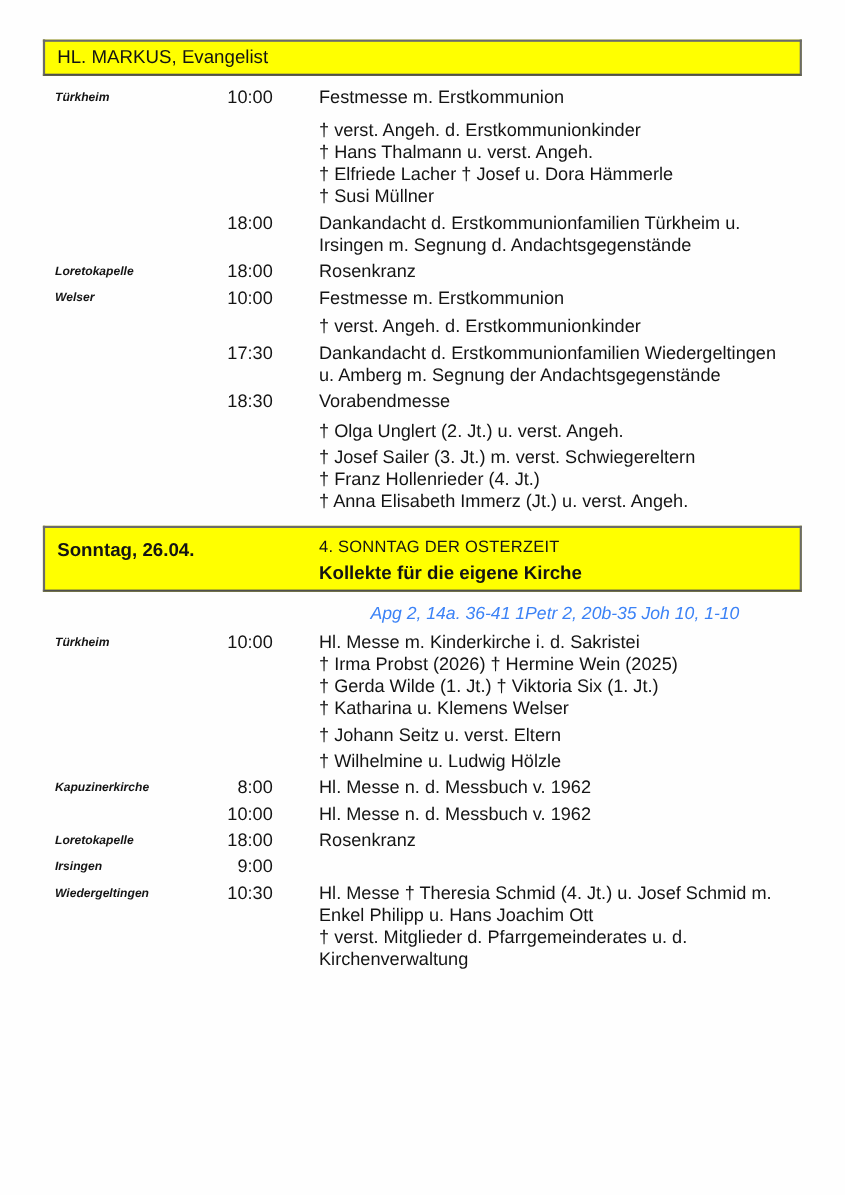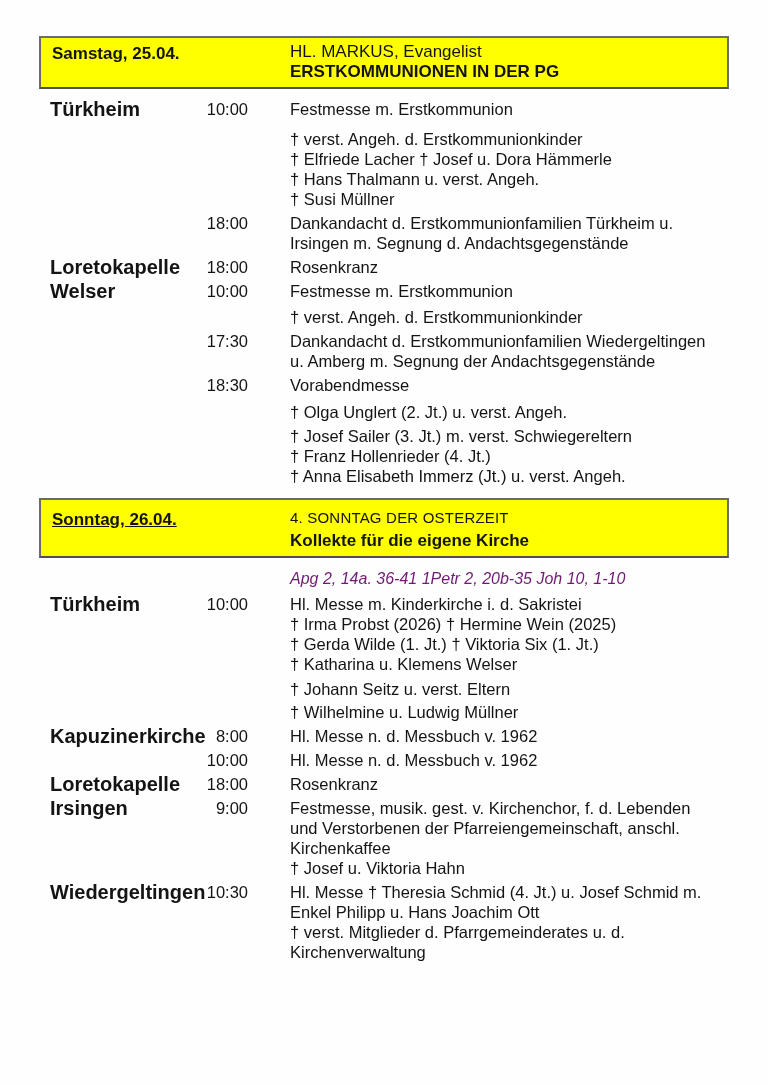--- a/index.html
+++ b/index.html
@@ -18,76 +18,75 @@
     background:#ffff00;
     border:2px solid #6b6b6b;
     border-bottom-color:#4f4f4f;
     display:grid;
     grid-template-columns:238px 1fr;
     padding:4px 8px 5px 11px;
   }
   .daybar-date{
     font-weight:bold;font-size:17px;line-height:20px;padding-top:2px;
   }
-  .daybar.large .daybar-date{padding-top:6px;text-decoration:underline;}
+  .daybar.large .daybar-date{padding-top:6px;}
   .daybar-title{font-weight:normal;font-size:17px;line-height:20px;}
   .daybar-subtitle{font-weight:bold;font-size:17px;line-height:20px;}
   .daybar.large .daybar-title{font-size:15px;line-height:27px;letter-spacing:.2px;}
 
   
   .rows{margin-top:10px;}
   .row{
     display:grid;
     grid-template-columns:150px 48px 1fr;
     padding-left:11px;
     margin-bottom:4px;
   }
-  .loc{font-weight:bold;font-size:20px;line-height:20px;}
+  .loc{font-weight:bold;font-size:11px;line-height:20px;font-style:italic;}
   .time{font-size:16.5px;line-height:20px;text-align:right;white-space:nowrap;}
   .desc{padding-left:42px;padding-right:10px;}
   .desc p{margin:0;font-size:16.5px;line-height:20px;}
   .g3{margin-top:3px !important;}
   .g4{margin-top:4px !important;}
   .g5{margin-top:5px !important;}
   .g6{margin-top:6px !important;}
   .g7{margin-top:7px !important;}
   .g10{margin-top:10px !important;}
 
   .sunday-bar-wrap{margin-top:12px;}
   .scripture{
     margin:11px 10px 5px 251px;
     font-style:italic;
     font-size:16px;line-height:20px;
-    color:#701a75;
+    color:#3b82f6;
+    text-align:center;
   }
 </style>
 </head>
 <body>
 
 <div class="page">
 
   <section>
     <div class="daybar">
-      <div class="daybar-date">Samstag, 25.04.</div>
       <div class="daybar-titles">
         <div class="daybar-title">HL. MARKUS, Evangelist</div>
-        <div class="daybar-subtitle">ERSTKOMMUNIONEN IN DER PG</div>
       </div>
     </div>
 
     <div class="rows">
 
       <div class="row">
         <div class="loc">Türkheim</div>
         <div class="time">10:00</div>
         <div class="desc">
           <p>Festmesse m. Erstkommunion</p>
           <p class="g10">† verst. Angeh. d. Erstkommunionkinder</p>
+          <p>† Hans Thalmann u. verst. Angeh.</p>
           <p>† Elfriede Lacher † Josef u. Dora Hämmerle</p>
-          <p>† Hans Thalmann u. verst. Angeh.</p>
           <p>† Susi Müllner</p>
         </div>
       </div>
 
       <div class="row">
         <div class="loc"></div>
         <div class="time">18:00</div>
         <div class="desc">
           <p>Dankandacht d. Erstkommunionfamilien Türkheim u. Irsingen m. Segnung d. Andachtsgegenstände</p>
         </div>
@@ -150,21 +149,21 @@
 
       <div class="row">
         <div class="loc">Türkheim</div>
         <div class="time">10:00</div>
         <div class="desc">
           <p>Hl. Messe m. Kinderkirche i. d. Sakristei</p>
           <p>† Irma Probst (2026) † Hermine Wein (2025)</p>
           <p>† Gerda Wilde (1. Jt.) † Viktoria Six (1. Jt.)</p>
           <p>† Katharina u. Klemens Welser</p>
           <p class="g5">† Johann Seitz u. verst. Eltern</p>
-          <p class="g3">† Wilhelmine u. Ludwig Müllner</p>
+          <p class="g3">† Wilhelmine u. Ludwig Hölzle</p>
         </div>
       </div>
 
       <div class="row">
         <div class="loc">Kapuzinerkirche</div>
         <div class="time">8:00</div>
         <div class="desc">
           <p>Hl. Messe n. d. Messbuch v. 1962</p>
         </div>
       </div>
@@ -181,24 +180,20 @@
         <div class="loc">Loretokapelle</div>
         <div class="time">18:00</div>
         <div class="desc">
           <p>Rosenkranz</p>
         </div>
       </div>
 
       <div class="row">
         <div class="loc">Irsingen</div>
         <div class="time">9:00</div>
-        <div class="desc">
-          <p>Festmesse, musik. gest. v. Kirchenchor, f. d. Lebenden und Verstorbenen der Pfarreiengemeinschaft, anschl. Kirchenkaffee</p>
-          <p>† Josef u. Viktoria Hahn</p>
-        </div>
       </div>
 
       <div class="row">
         <div class="loc">Wiedergeltingen</div>
         <div class="time">10:30</div>
         <div class="desc">
           <p>Hl. Messe † Theresia Schmid (4. Jt.) u. Josef Schmid m. Enkel Philipp u. Hans Joachim Ott</p>
           <p>† verst. Mitglieder d. Pfarrgemeinderates u. d. Kirchenverwaltung</p>
         </div>
       </div>

